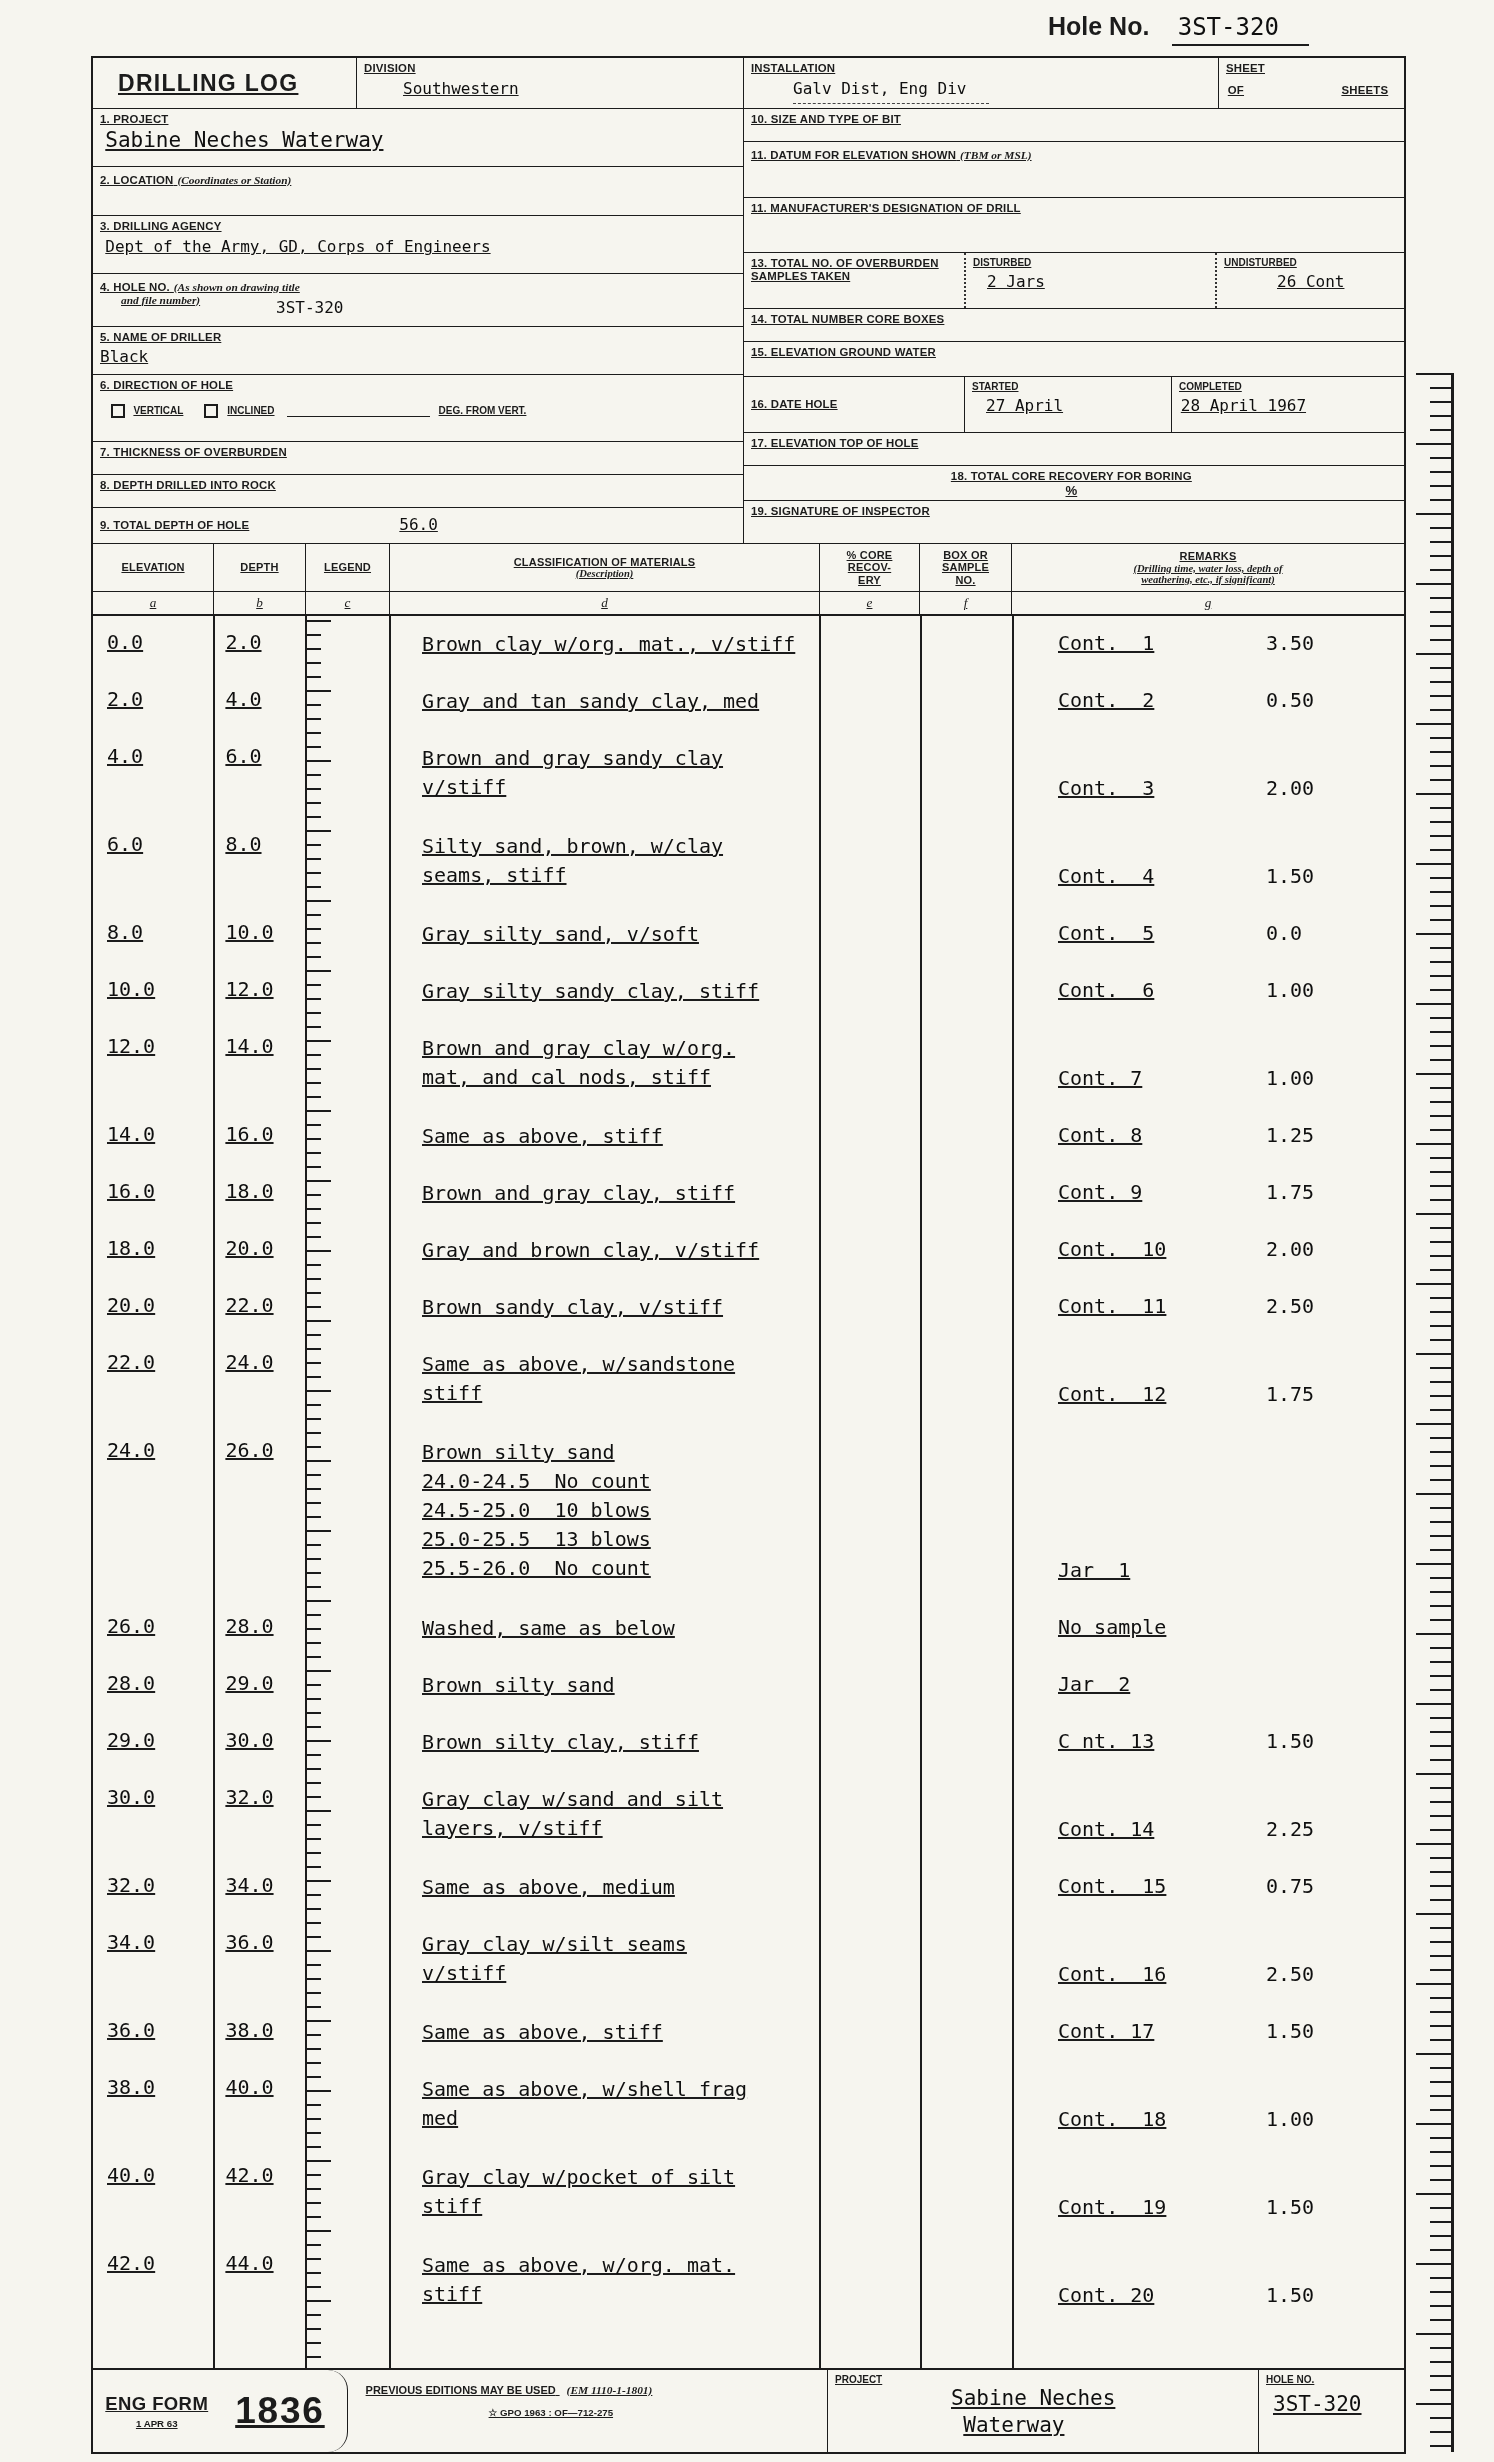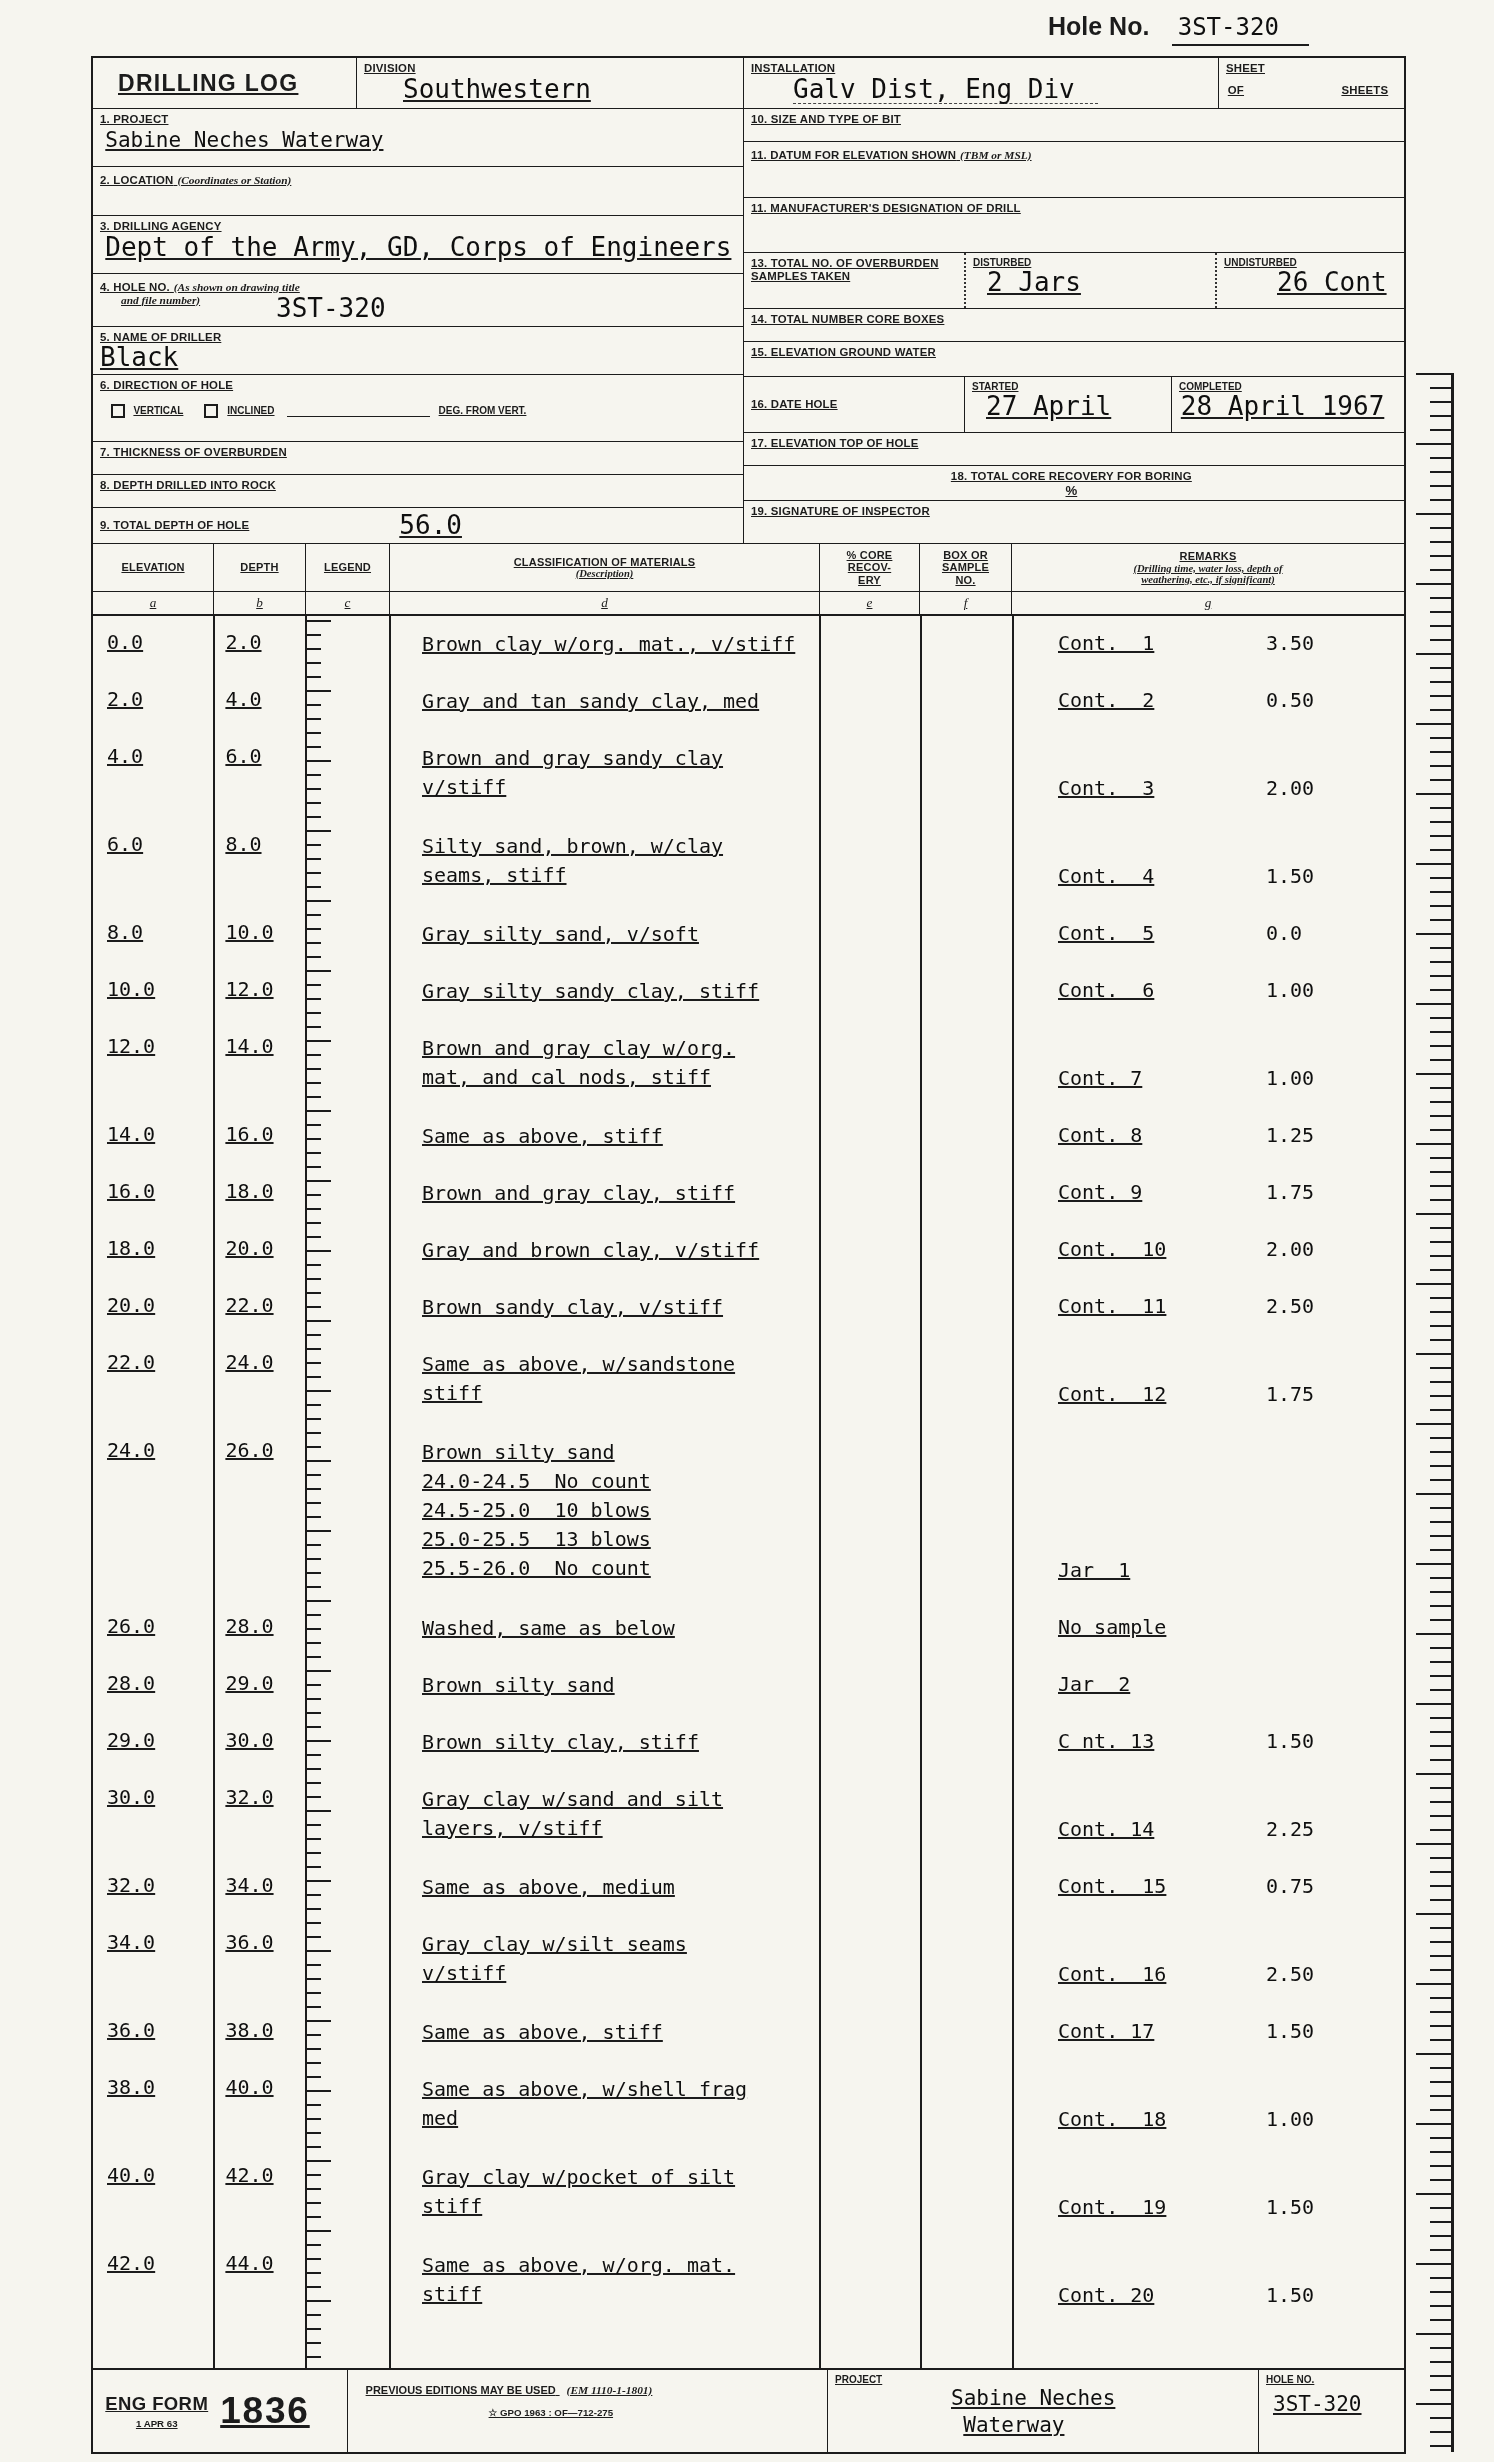--- a/index.html
+++ b/index.html
@@ -9,21 +9,21 @@
   }
   *{box-sizing:border-box;margin:0;padding:0;}
   body{margin:0;background:#d8d6d0;font-family:"Liberation Sans",sans-serif;color:var(--ink);}
   .page{position:relative;width:1495px;height:2462px;background:var(--paper);overflow:hidden;}
 
   
   .lbl{font-size:11.4px;font-weight:bold;letter-spacing:0.2px;line-height:1.15;}
   .lbl-sm{font-size:10px;font-weight:bold;}
   .lbl-i{font-family:"Liberation Serif",serif;font-style:italic;font-weight:bold;font-size:11.4px;}
   .typed{font-family:"DejaVu Sans Mono","Liberation Mono",monospace;color:var(--typed);}
-  .t23{font-size:26px;line-height:26.4px;}
+  .t23{font-size:16px;line-height:26.4px;}
   .t24{font-size:21px;line-height:26.4px;}
 
   
   .hole-banner{position:absolute;left:1048px;top:12.3px;display:flex;align-items:baseline;gap:23px;}
   .hole-banner-label{font-size:25px;font-weight:bold;}
   .hole-banner-value{font-size:24px;border-bottom:2.6px solid var(--ink);padding:0 30px 2.6px 5.3px;}
 
   
   .form{position:absolute;left:91px;top:56px;width:1315px;border:2.6px solid var(--ink);background:var(--paper);text-decoration:underline;}
   .form-header{display:flex;}
@@ -99,21 +99,21 @@
   .ruler-ticks-short{position:absolute;right:2.6px;top:0;bottom:0;width:21px;
     background:repeating-linear-gradient(to bottom,#1b1b1b 0 1.8px,transparent 1.8px 14px);}
   .ruler-ticks-long{position:absolute;right:2.6px;top:0;bottom:0;width:35px;
     background:repeating-linear-gradient(to bottom,#1b1b1b 0 1.8px,transparent 1.8px 70px);}
   .ruler-line{position:absolute;right:0;top:0;bottom:0;width:2.6px;background:var(--ink);}
 
   
   .f-row{display:flex;height:82px;}
   .f-box{border-right:1.8px solid var(--ink);padding:4.4px 7px;position:relative;}
   .f-box:last-child{border-right:none;}
-  .fb-form{width:255px;display:flex;align-items:center;gap:12px;padding-left:12.3px;}
+  .fb-form{width:255px;display:flex;align-items:center;gap:27px;padding-left:12.3px;border-radius:20px;}
   .eng-stack{text-align:center;}
   .eng-form{font-size:18.5px;font-weight:bold;letter-spacing:0.4px;}
   .eng-date{font-size:9.7px;font-weight:bold;margin-top:2.6px;}
   .eng-number{font-size:37px;font-weight:bold;letter-spacing:1.8px;}
   .fb-note{width:480px;padding-top:10.6px;padding-left:17.6px;}
   .note-line1{font-size:11px;font-weight:bold;}
   .note-ref{font-family:"Liberation Serif",serif;font-style:italic;font-weight:bold;font-size:11.4px;margin-left:7px;}
   .note-gpo{font-size:9.7px;font-weight:bold;margin:10.6px 0 0 123px;}
   .fb-project{width:431px;}
   .proj-val{margin:0 0 0 116px;font-size:21px;line-height:26.4px;}

